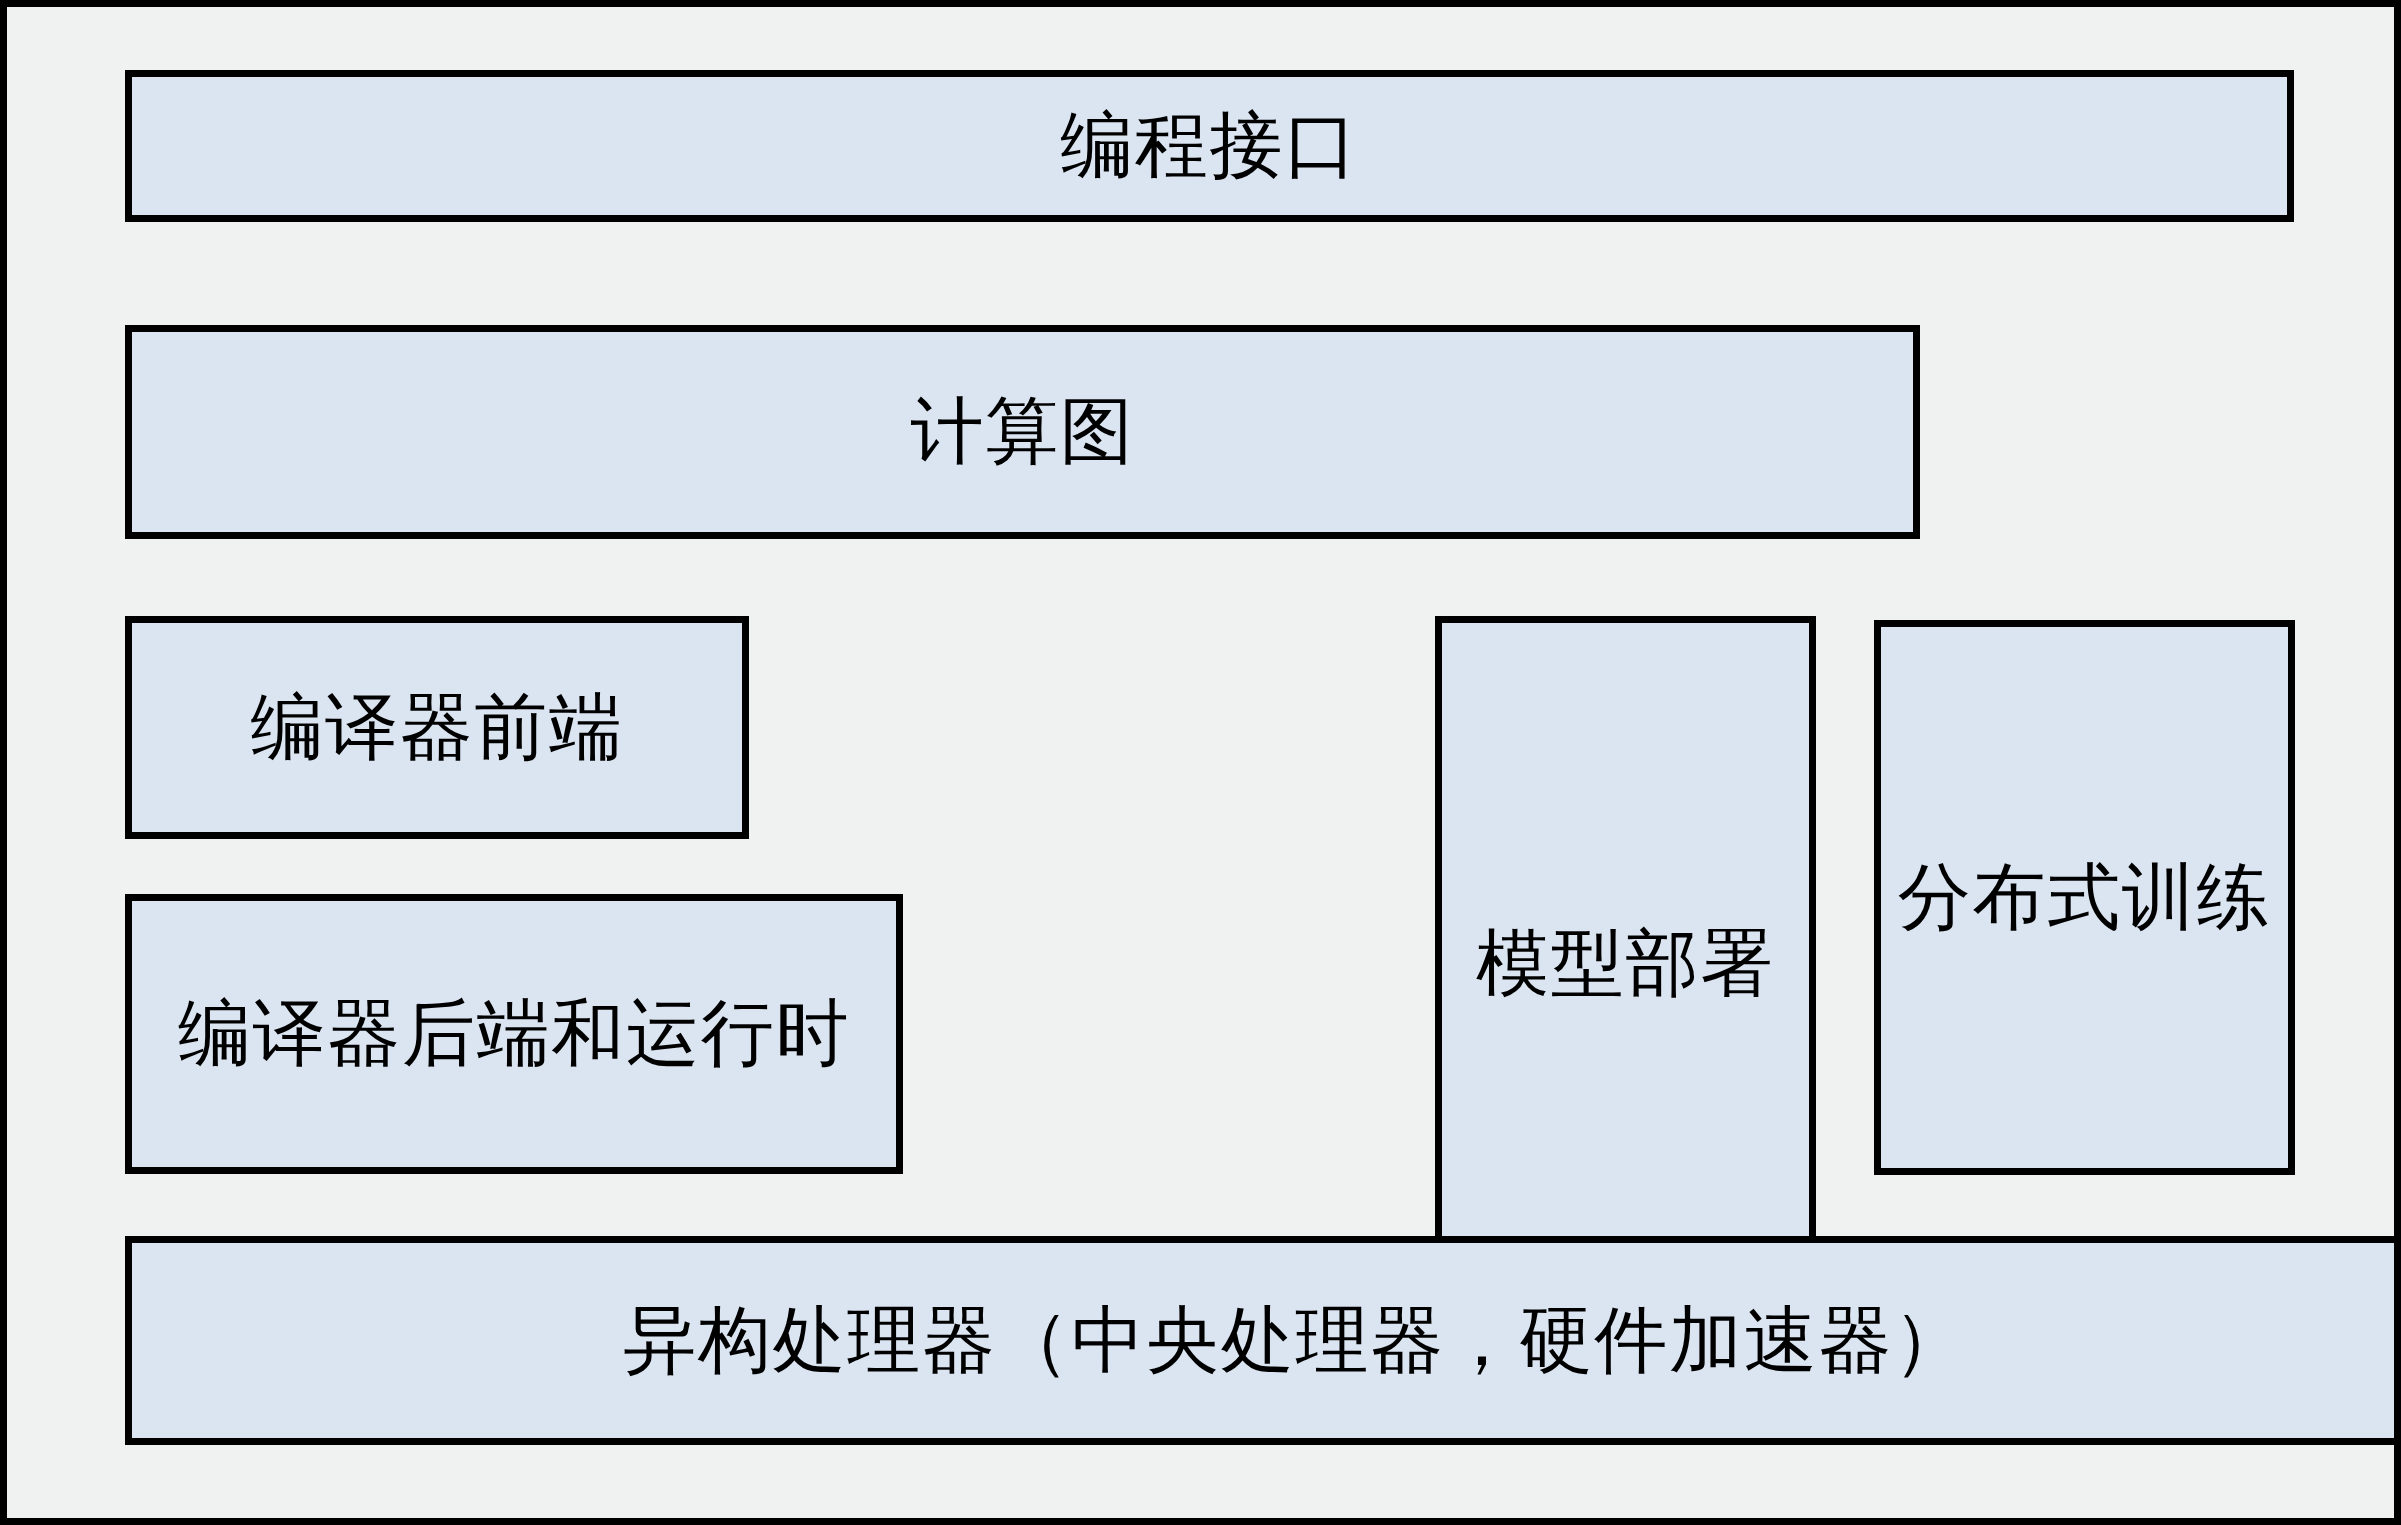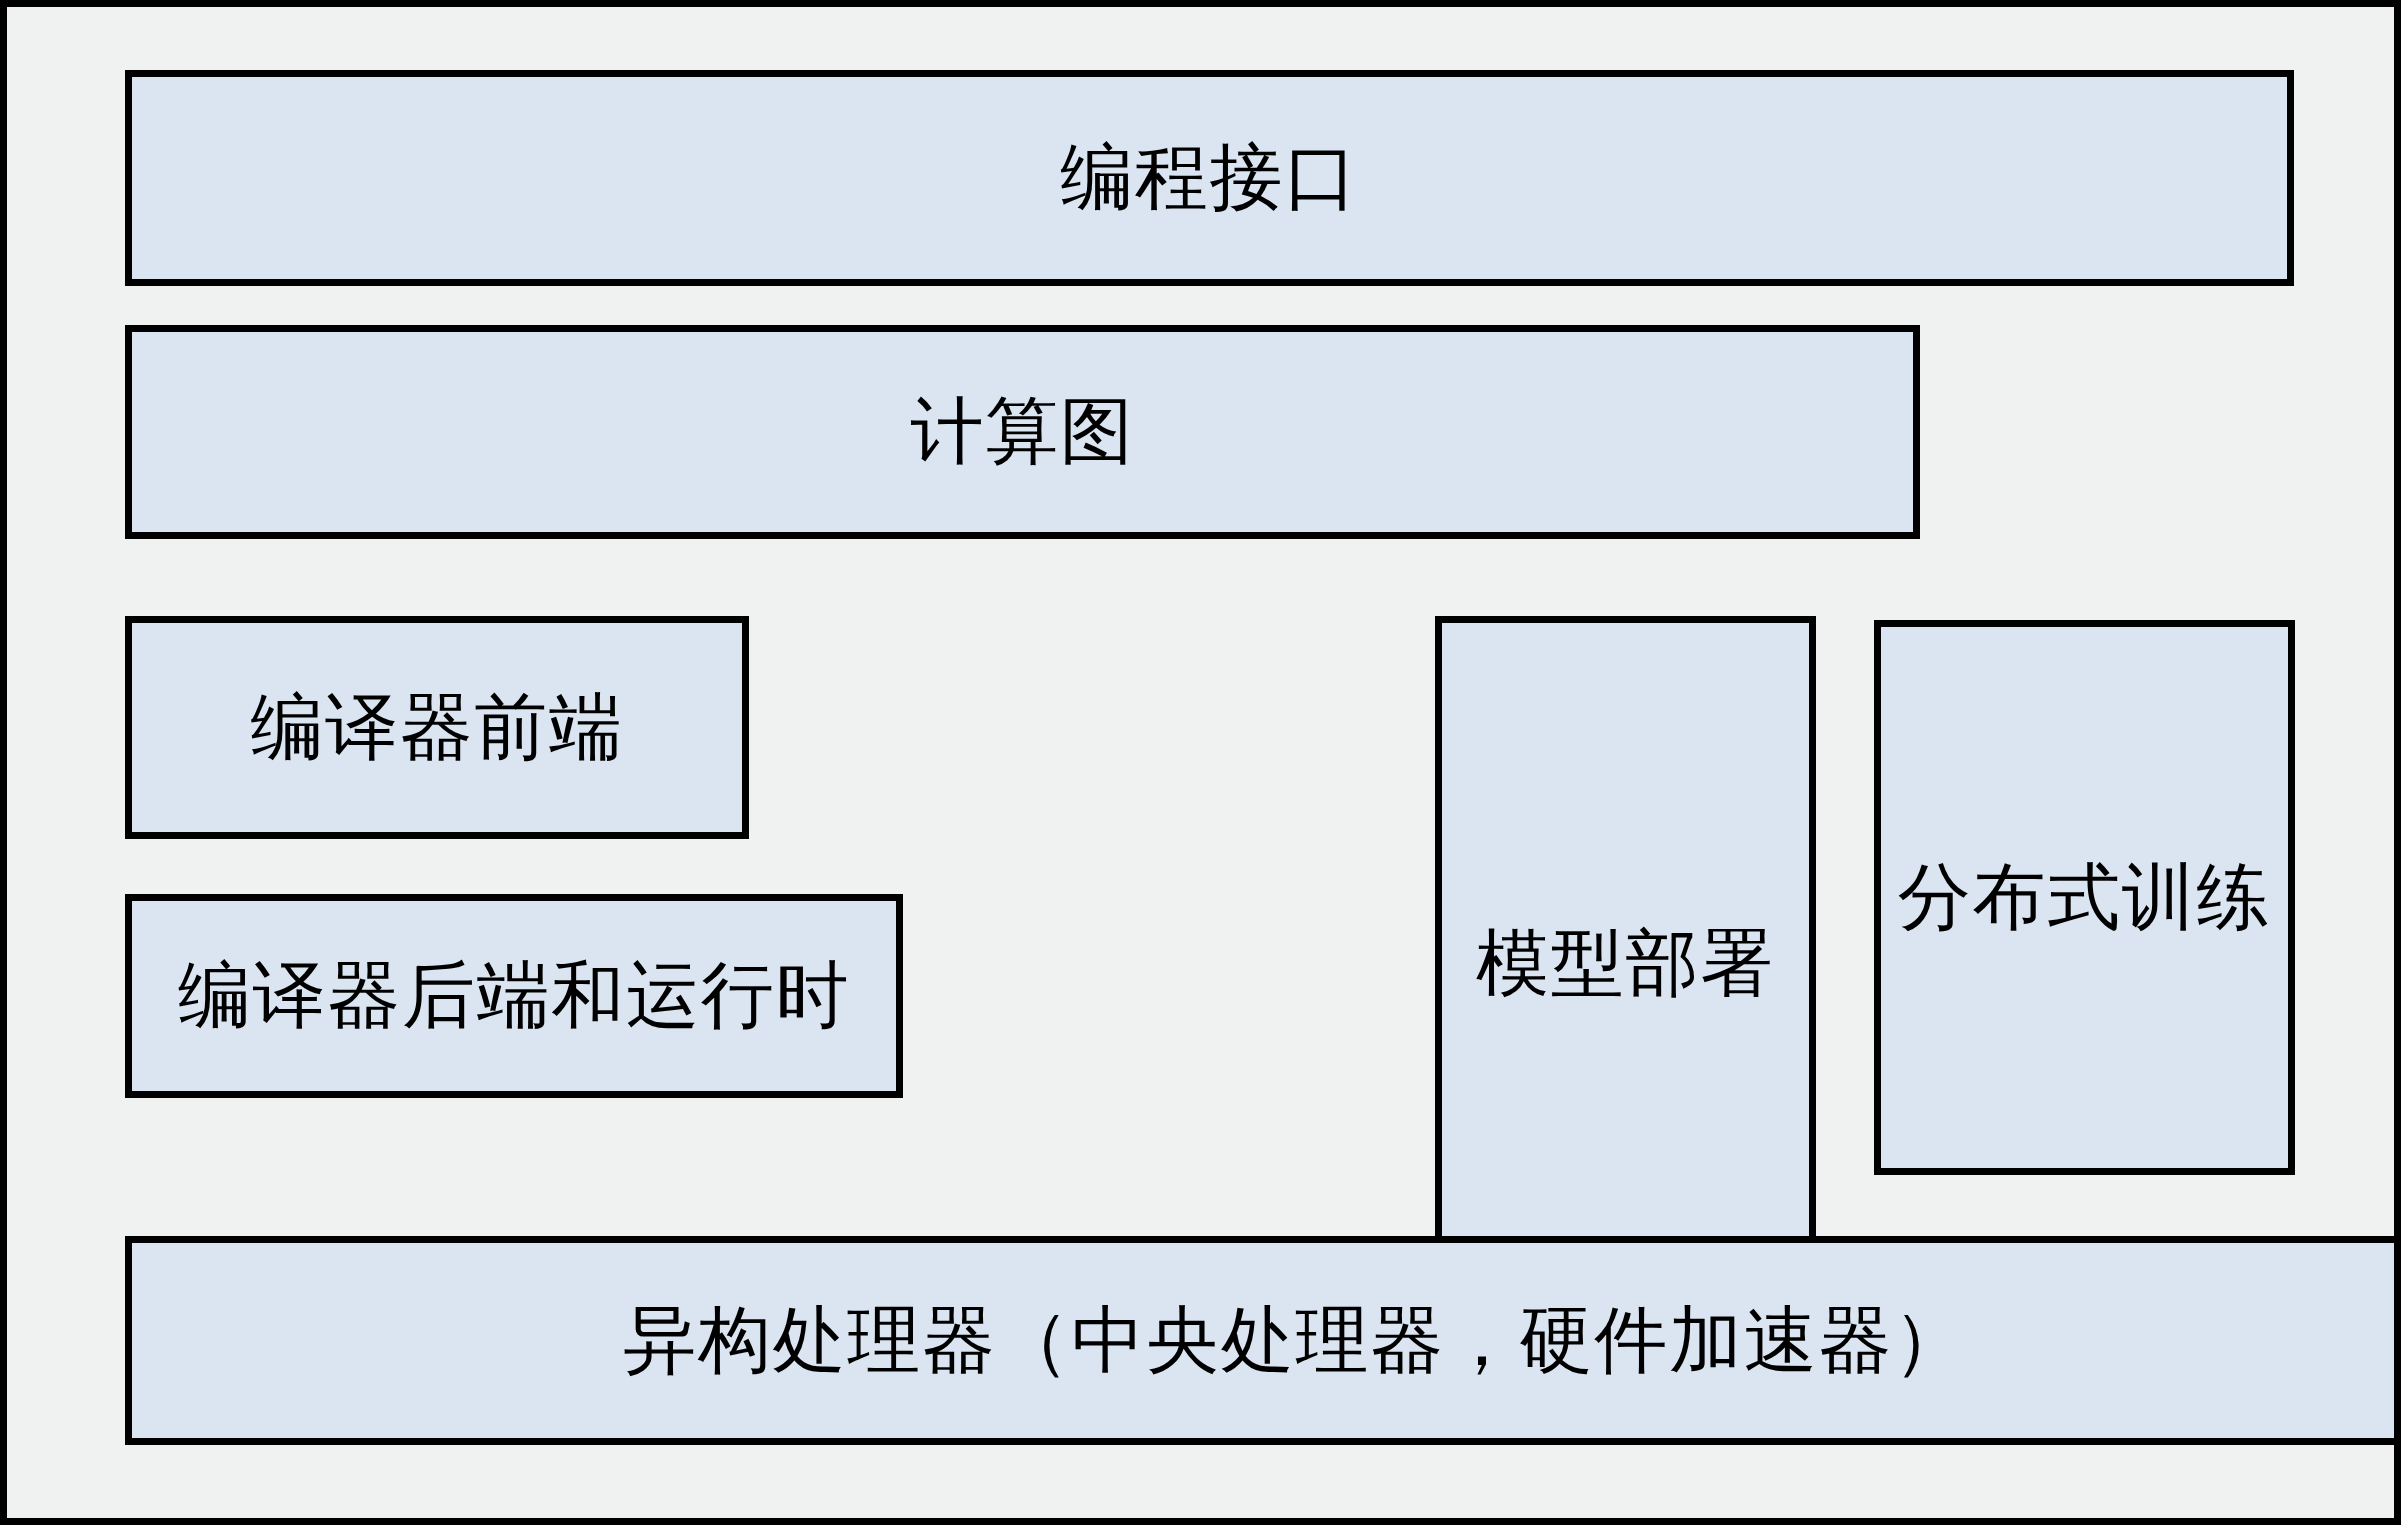--- a/index.html
+++ b/index.html
@@ -25,24 +25,24 @@
     display: flex;
     align-items: center;
     justify-content: center;
     text-align: center;
     color: #000000;
     font-size: 73px;
     line-height: 1.15;
     letter-spacing: 1.7px;
   }
   
-  .box-programming-interface { left: 118px; top: 63px;   width: 2169px; height: 216px; }
+  .box-programming-interface { left: 118px; top: 63px;   width: 2169px; height: 152px; }
   .box-computation-graph     { left: 118px; top: 318px;  width: 1795px; height: 214px; }
   .box-compiler-frontend     { left: 118px; top: 609px;  width: 624px;  height: 223px; }
-  .box-compiler-backend      { left: 118px; top: 887px; width: 778px;  height: 204px; }
+  .box-compiler-backend      { left: 118px; top: 887px; width: 778px;  height: 280px; }
   .box-data-processing       { left: 981px; top: 605px; width: 389px;  height: 562px; }
   .box-model-deployment      { left: 1428px; top: 609px; width: 381px;  height: 696px; }
   .box-distributed-training  { left: 1867px; top: 613px; width: 421px;  height: 555px; }
   .box-hardware              { left: 118px; top: 1229px; width: 2341px; height: 209px; }
 </style>
 </head>
 <body>
 
 <div class="canvas">
 

